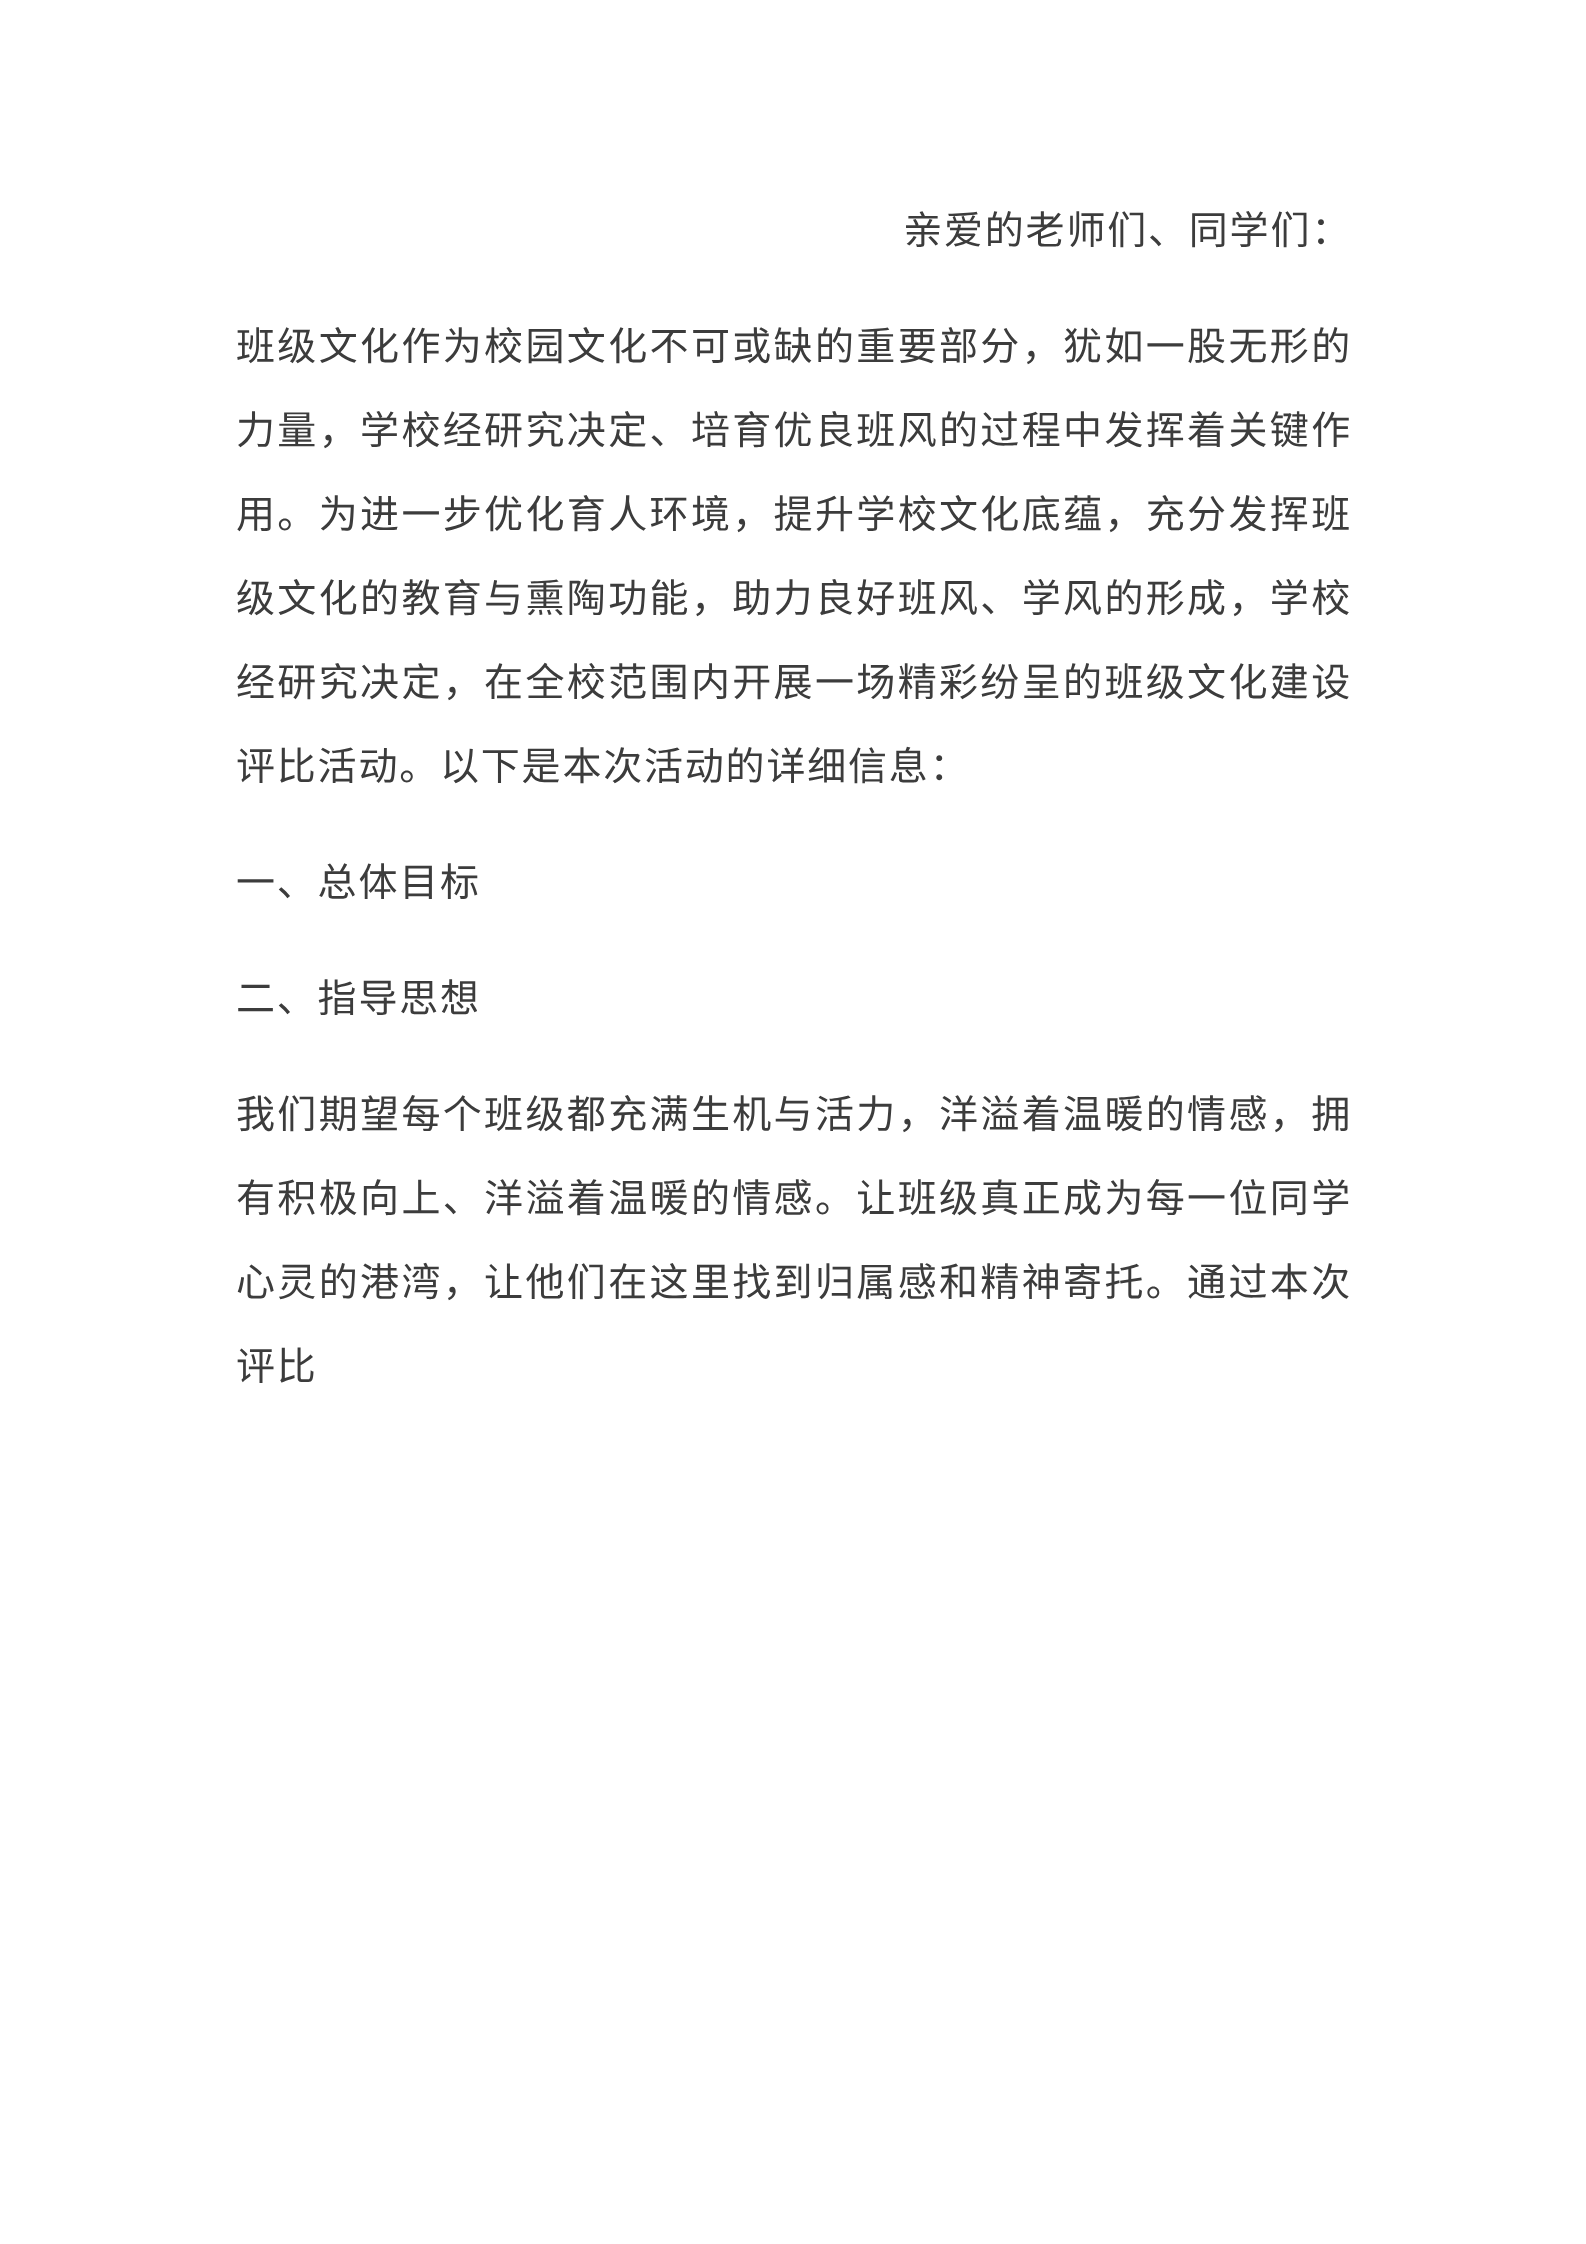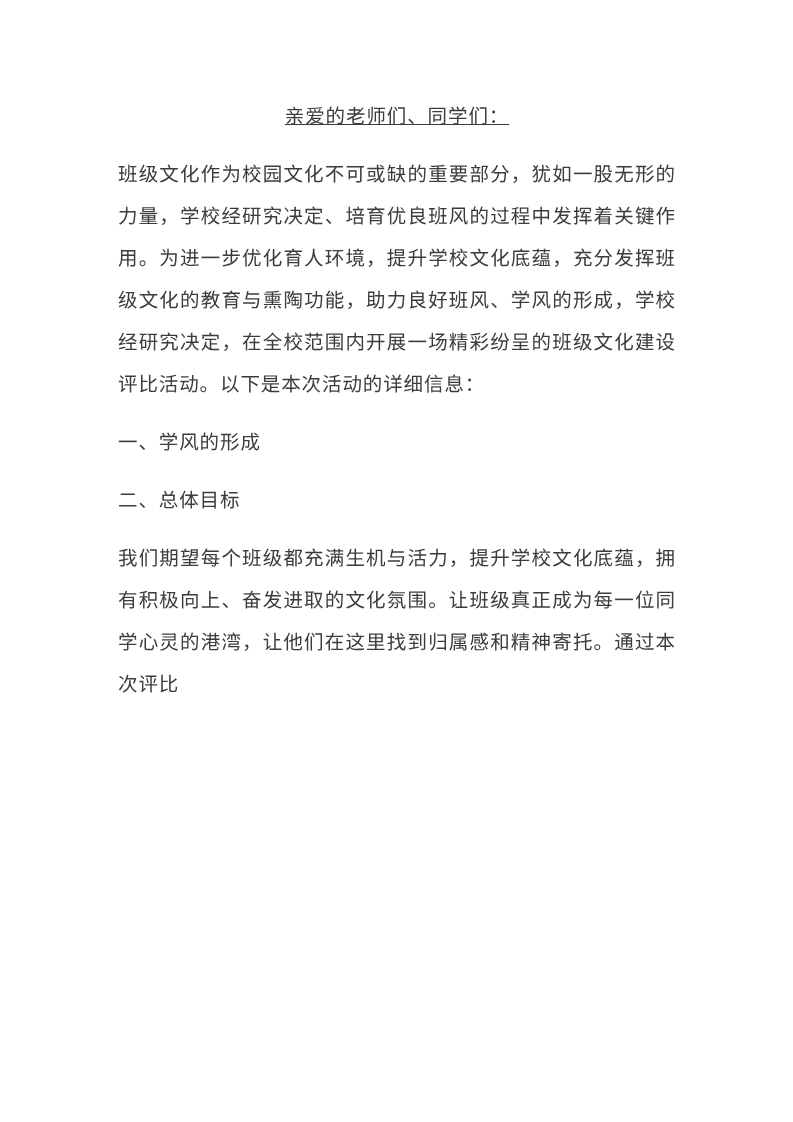--- a/index.html
+++ b/index.html
@@ -52,36 +52,35 @@
     font-size: 19.5px;
     line-height: 42px;
     color: #3c3c3c;
     letter-spacing: 0.9px;
     font-weight: 400;
     text-align: left;
   }
 
   
   .salutation {
-    text-align: center;
+    text-align: right;
     text-justify: auto;
-    text-decoration: underline;
   }
 </style>
 </head>
 <body>
 
 <div class="page">
   <div class="doc-body">
 
     <p class="para salutation">亲爱的老师们、同学们：</p>
 
     <p class="para">班级文化作为校园文化不可或缺的重要部分，犹如一股无形的力量，学校经研究决定、培育优良班风的过程中发挥着关键作用。为进一步优化育人环境，提升学校文化底蕴，充分发挥班级文化的教育与熏陶功能，助力良好班风、学风的形成，学校经研究决定，在全校范围内开展一场精彩纷呈的班级文化建设评比活动。以下是本次活动的详细信息：</p>
 
-    <h2 class="heading">一、学风的形成</h2>
+    <h2 class="heading">一、总体目标</h2>
 
 
-    <h2 class="heading">二、总体目标</h2>
+    <h2 class="heading">二、指导思想</h2>
 
-    <p class="para">我们期望每个班级都充满生机与活力，提升学校文化底蕴，拥有积极向上、奋发进取的文化氛围。让班级真正成为每一位同学心灵的港湾，让他们在这里找到归属感和精神寄托。通过本次评比</p>
+    <p class="para">我们期望每个班级都充满生机与活力，洋溢着温暖的情感，拥有积极向上、洋溢着温暖的情感。让班级真正成为每一位同学心灵的港湾，让他们在这里找到归属感和精神寄托。通过本次评比</p>
 
   </div>
 </div>
 
 </body></html>

